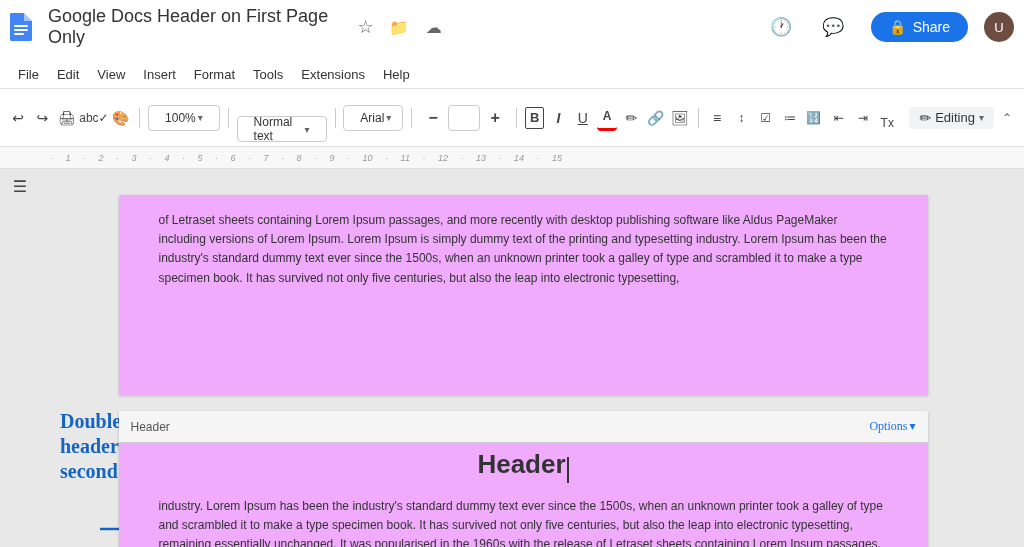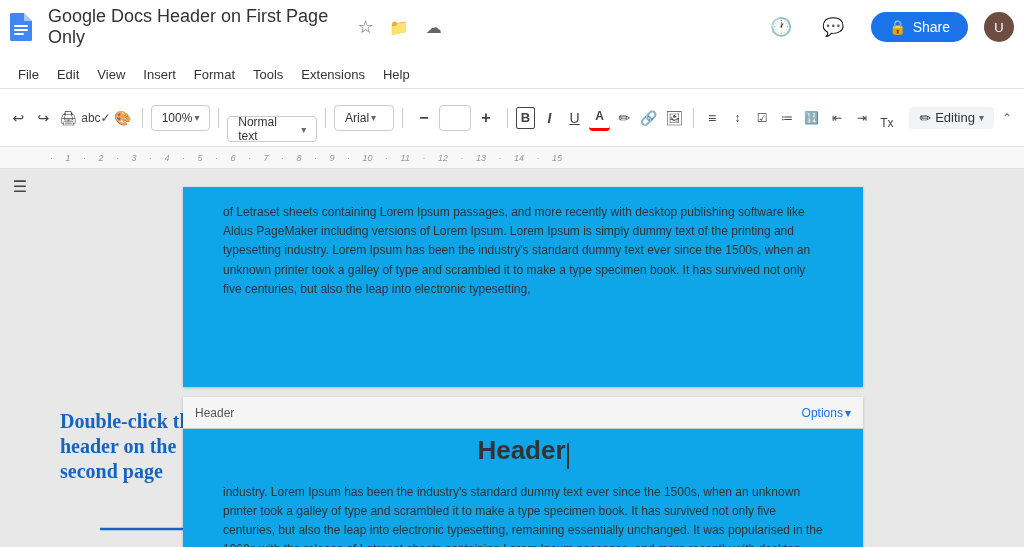--- a/index.html
+++ b/index.html
@@ -71,21 +71,21 @@
     .tb-icon {
       width: 26px; height: 26px;
       display: flex; align-items: center; justify-content: center;
       cursor: pointer; border-radius: 4px; font-size: 14px; color: #444;
     }
     .tb-separator {
       width: 1px; height: 20px; background: #ccc; margin: 0 4px;
     }
     .tb-dropdown {
       display: flex; align-items: center; gap: 2px;
-      padding: 2px 10px; border: 1px solid #ccc; border-radius: 4px;
+      padding: 2px 16px; border: 1px solid #ccc; border-radius: 4px;
       cursor: pointer; font-size: 12px; color: #333; height: 26px;
       background: #fff;
     }
     .tb-dropdown-arrow { font-size: 10px; color: #666; }
     .tb-btn-border {
       border: 1px solid #444; border-radius: 2px;
       padding: 0 4px; font-size: 13px; font-weight: bold;
       height: 22px; display: flex; align-items: center; justify-content: center;
       cursor: pointer; color: #444;
     }
@@ -129,23 +129,23 @@
     }
 
     
     #doc-area {
       flex: 1; overflow-y: auto; padding: 10px 60px;
       position: relative;
     }
 
     
     .page {
-      background: #0ea5e9;
-      width: 680px;
-      margin: 8px auto 10px auto;
+      background: #f0abfc;
+      width: 809px;
+      margin: 16px auto 10px auto;
       box-shadow: 0 1px 3px rgba(0,0,0,0.2);
       position: relative;
     }
     #page1 { height: 200px; overflow: hidden; }
     #page1-content {
       padding: 16px 40px;
       font-size: 12px;
       color: #333;
       line-height: 1.6;
     }
@@ -157,21 +157,21 @@
       border-bottom: 1px solid #ccc;
       height: 32px;
       display: flex; align-items: center;
       padding: 0 12px;
     }
     #header-label-text {
       font-size: 12px; color: #555; flex: 1;
     }
     #options-btn {
       font-size: 12px; color: #1a73e8; cursor: pointer;
-      display: flex; align-items: center; gap: 2px;
+      display: flex; align-items: center; gap: 2px; font-family: Liberation Serif, serif;
     }
     #page2-content {
       padding: 8px 40px;
       font-size: 12px; color: #333; line-height: 1.6;
     }
 
     
     #header-area {
       position: relative;
       padding: 6px 0;

